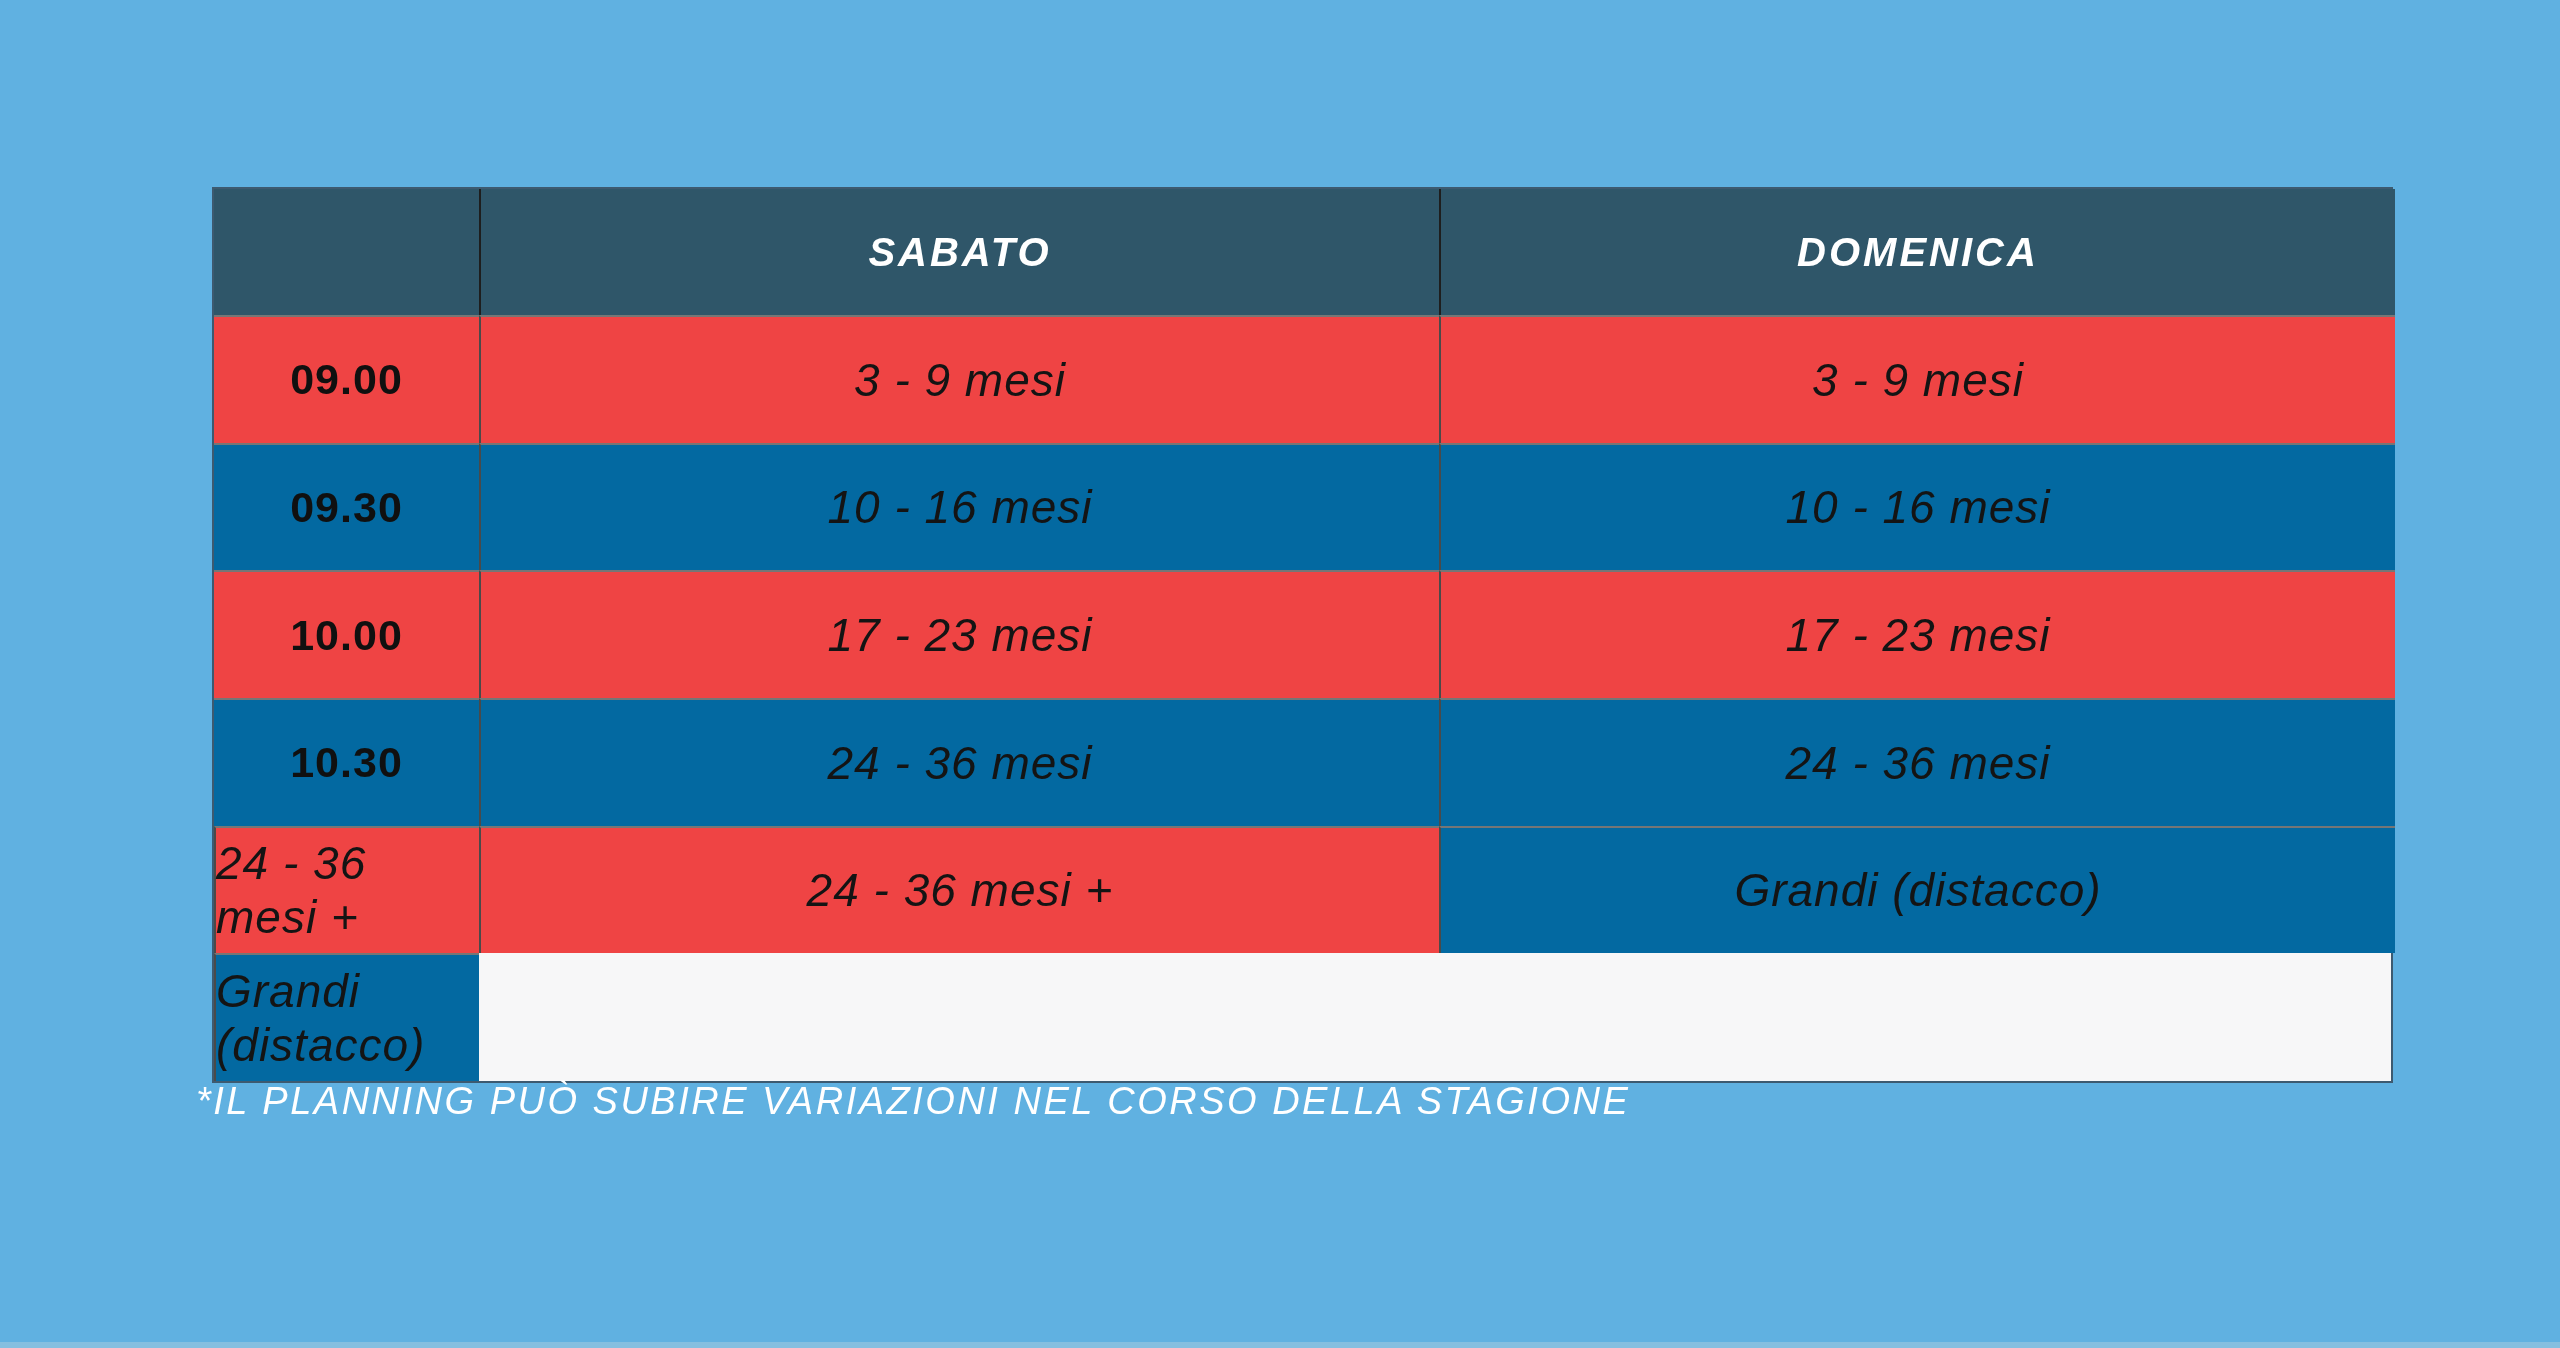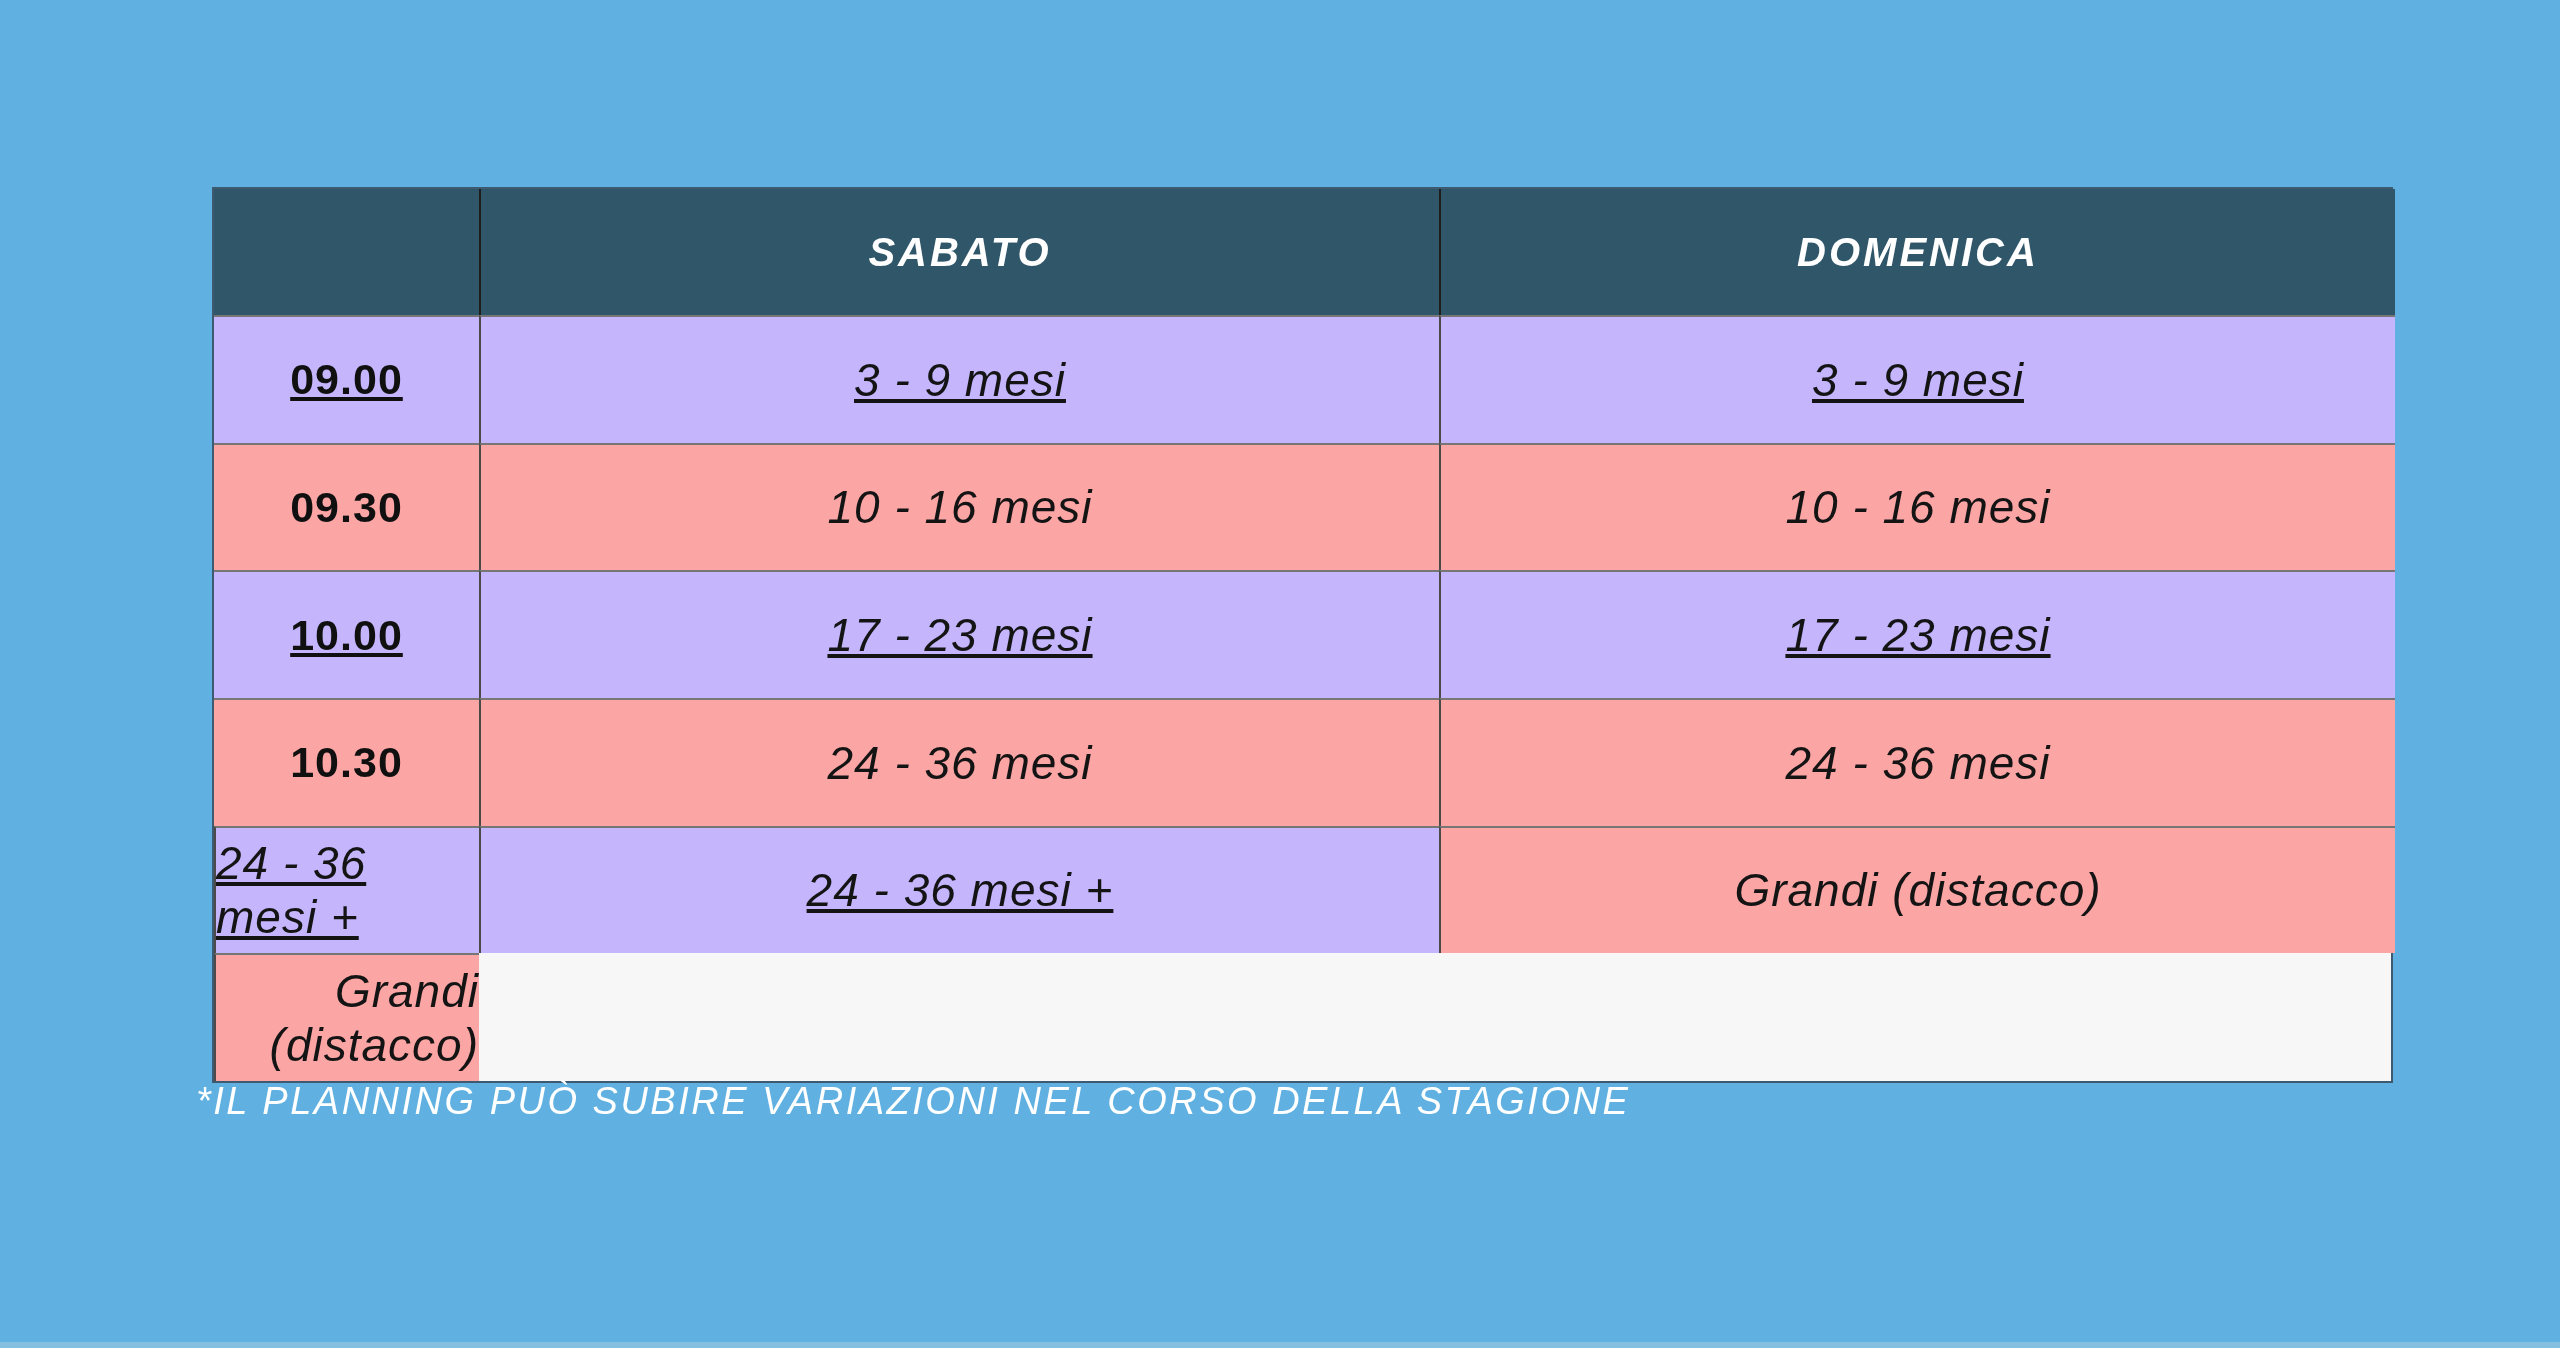--- a/index.html
+++ b/index.html
@@ -45,22 +45,22 @@
   .cell.header {
     background: #2F5669;
     color: #FFFFFF;
     font-style: italic;
     font-weight: 600;
     font-size: 40px;
     letter-spacing: 3px;
   }
   .cell.header.col2, .cell.header.col3 { border-left: 2px solid #1E1E1E; }
 
-  .cell.row-odd  { background: #c4b5fd; text-decoration: underline; }
-  .cell.row-even { background: #fca5a5; text-align: right; }
+  .cell.row-odd  { background: #ef4444; }
+  .cell.row-even { background: #0369a1; }
 
   .cell.time {
     font-weight: bold;
     font-size: 43px;
     color: #101010;
     letter-spacing: 1px;
   }
 
   .cell.slot {
     font-style: italic;

